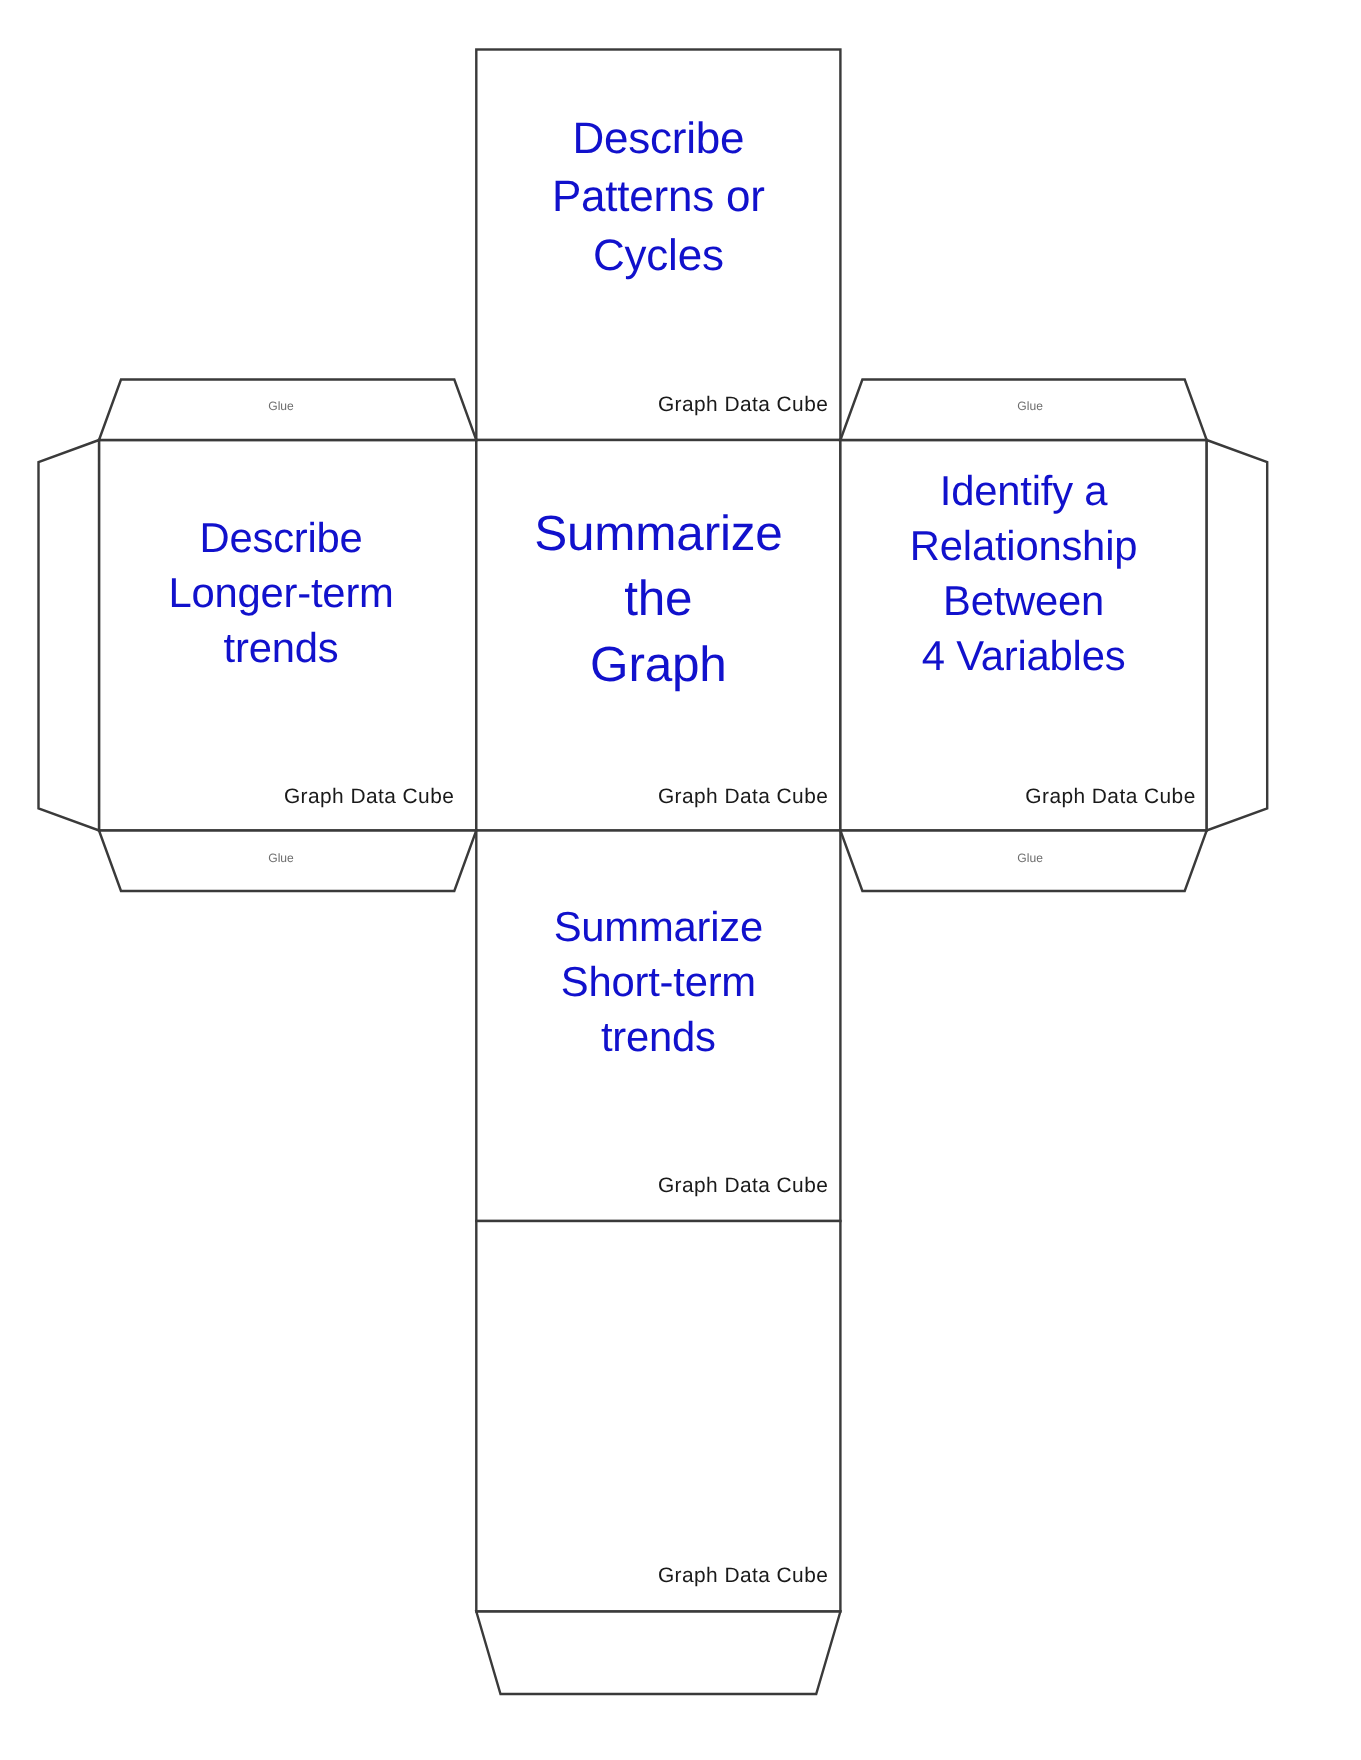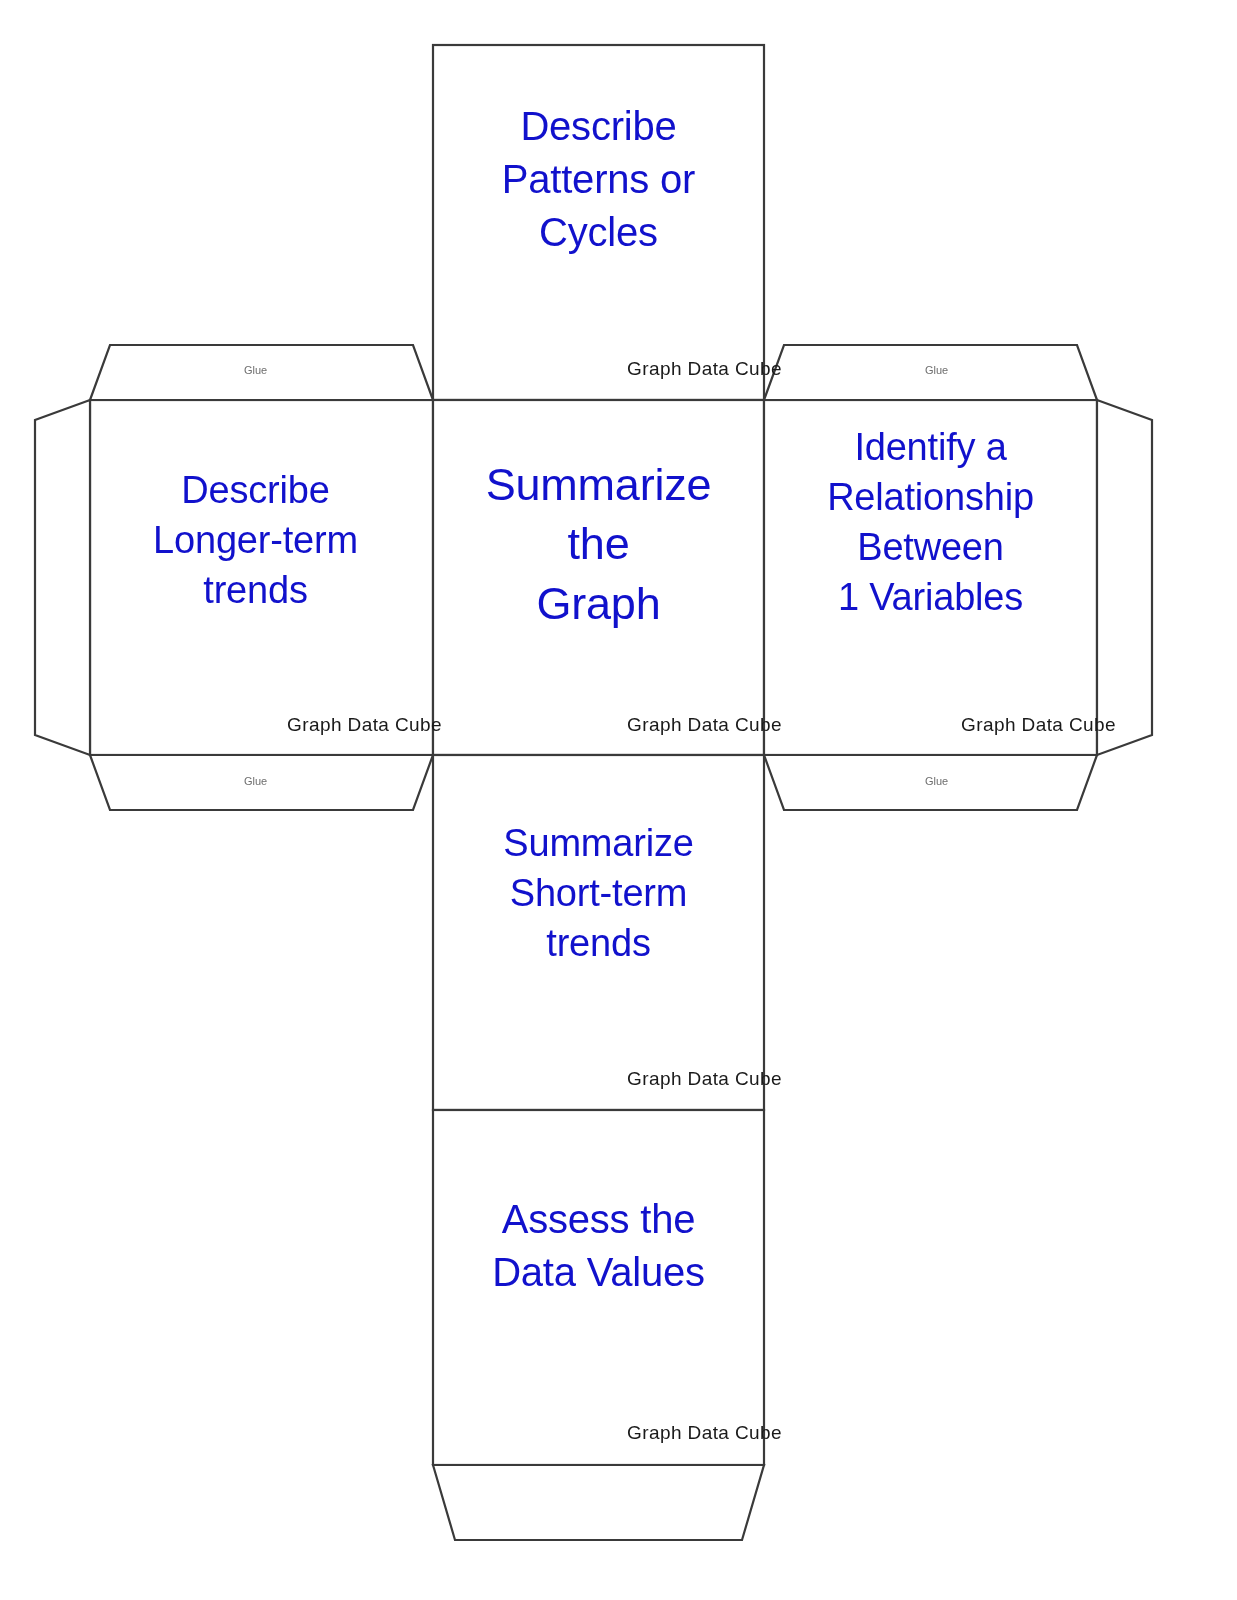--- a/index.html
+++ b/index.html
@@ -35,21 +35,20 @@
     letter-spacing: -0.2px;
   }
   .face-caption {
     position: absolute;
     color: #1a1a1a;
     font-family: "Liberation Sans", sans-serif;
     font-size: 19px;
     letter-spacing: 0.4px;
     text-align: right;
     white-space: nowrap;
-    padding-left: 29px;
   }
   .glue-label {
     position: absolute;
     color: #6e6e6e;
     font-family: "Liberation Sans", sans-serif;
     font-size: 11px;
     text-align: center;
     white-space: nowrap;
   }
 
@@ -128,30 +127,28 @@
   <div class="face-caption" id="c-left">Graph Data Cube</div>
 
   <div class="face-text" id="t-center">Summarize
 the
 Graph</div>
   <div class="face-caption" id="c-center">Graph Data Cube</div>
 
   <div class="face-text" id="t-right">Identify a
 Relationship
 Between
-1 Variables</div>
+4 Variables</div>
   <div class="face-caption" id="c-right">Graph Data Cube</div>
 
   <div class="face-text" id="t-lower">Summarize
 Short-term
 trends</div>
   <div class="face-caption" id="c-lower">Graph Data Cube</div>
 
-  <div class="face-text" id="t-bottom">Assess the
-Data Values</div>
   <div class="face-caption" id="c-bottom">Graph Data Cube</div>
 
   <div class="glue-label" id="g-tl">Glue</div>
   <div class="glue-label" id="g-tr">Glue</div>
   <div class="glue-label" id="g-bl">Glue</div>
   <div class="glue-label" id="g-br">Glue</div>
 
 </div>
 
 </body></html>

